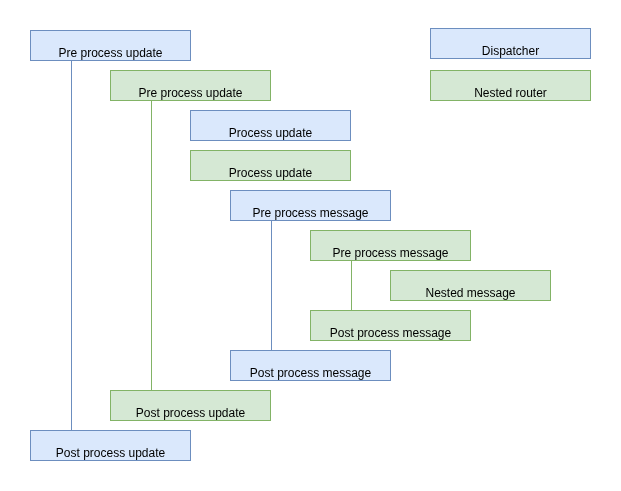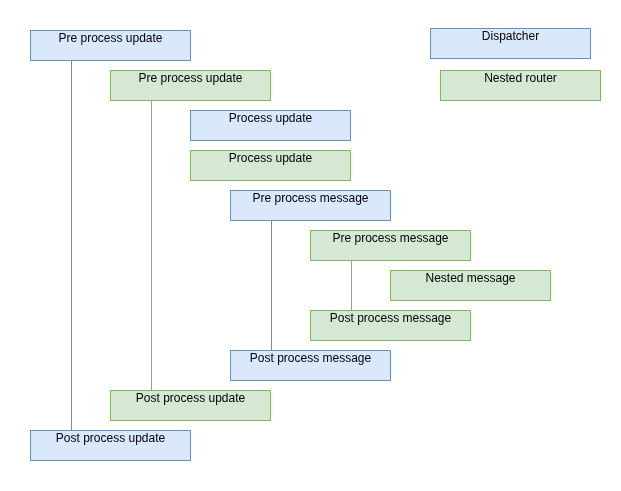--- a/index.html
+++ b/index.html
@@ -14,21 +14,21 @@
     background: #ffffff;
     font-family: "Liberation Sans", sans-serif;
     overflow: hidden;
   }
   .node {
     position: absolute;
     box-sizing: border-box;
     width: 161px;
     height: 31px;
     display: flex;
-    align-items: flex-start;
+    align-items: flex-end;
     justify-content: center;
     font-size: 12px;
     color: #000000;
     text-align: center;
     z-index: 2;
   }
   .node.blue {
     background: #dae8fc;
     border: 1px solid #6c8ebf;
   }
@@ -56,21 +56,21 @@
 
   <div class="node blue" style="left:30px;  top:30px;">
     <span>Pre process update</span>
   </div>
   <div class="node blue" style="left:430px; top:28px;">
     <span>Dispatcher</span>
   </div>
   <div class="node green" style="left:110px; top:70px;">
     <span>Pre process update</span>
   </div>
-  <div class="node green" style="left:440px; top:70px;">
+  <div class="node green" style="left:430px; top:70px;">
     <span>Nested router</span>
   </div>
   <div class="node blue" style="left:190px; top:110px;">
     <span>Process update</span>
   </div>
   <div class="node green" style="left:190px; top:150px;">
     <span>Process update</span>
   </div>
   <div class="node blue" style="left:230px; top:190px;">
     <span>Pre process message</span>

